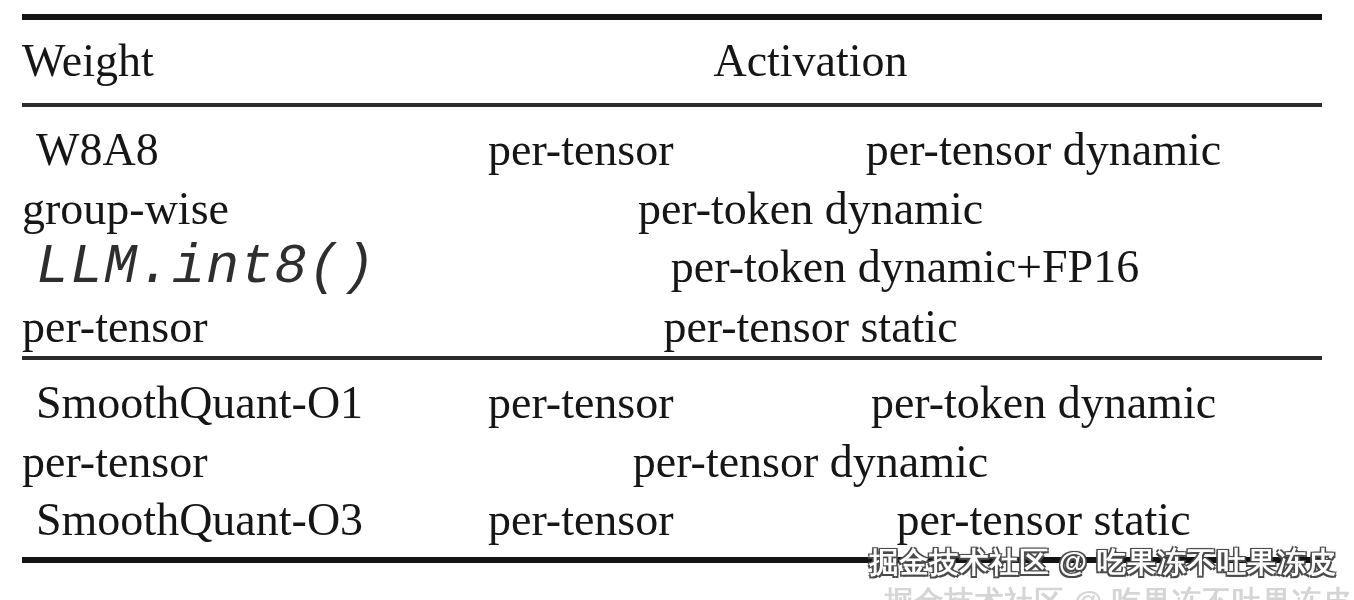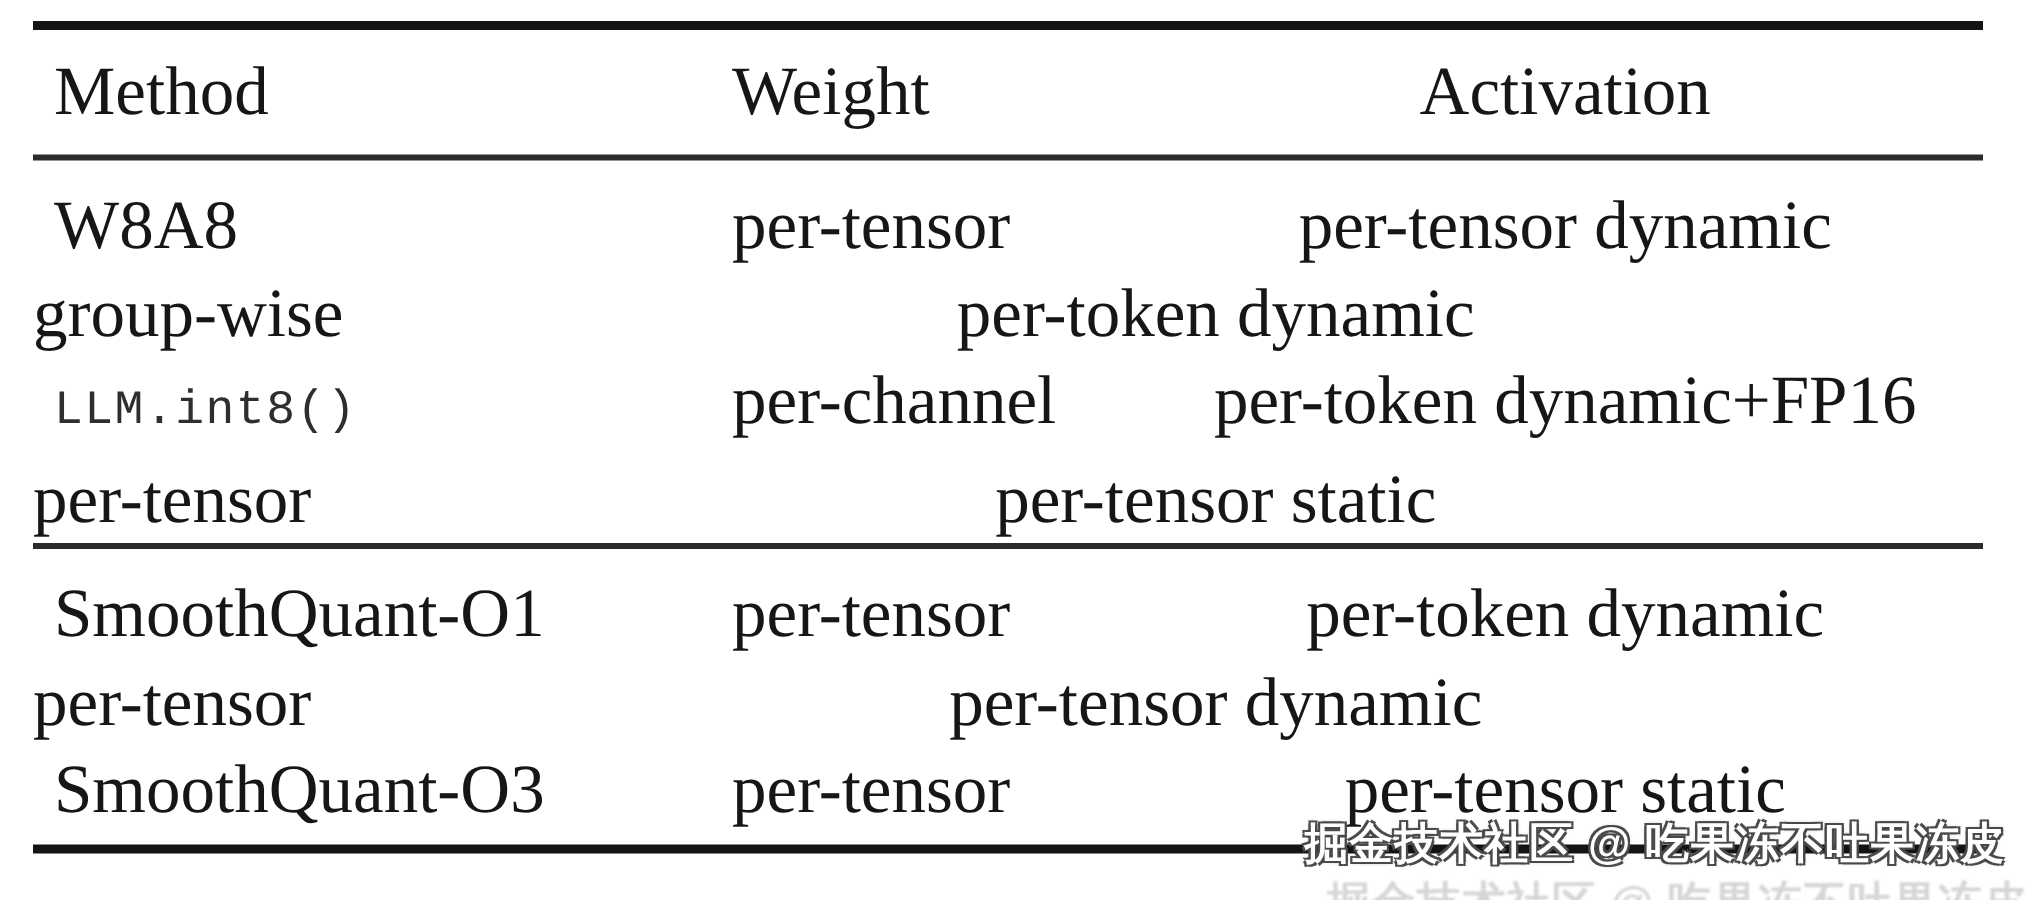--- a/index.html
+++ b/index.html
@@ -56,23 +56,24 @@
     flex: 0 0 auto;
   }
   .cell-activation {
     flex: 1 1 auto;
     text-align: center;
   }
   .tbody.group-1 { margin-top: 14px; }
   .tbody.group-2 { margin-top: 14px; margin-bottom: 7px; }
   .mono {
     font-family: "Liberation Mono", "DejaVu Sans Mono", monospace;
-    font-size: 32px;
+    font-size: 55px;
     letter-spacing: 1px;
     color: #2e2e2e;
+    font-style: italic;
   }
   .watermark {
     position: absolute;
     right: 17px;
     bottom: 17px;
     z-index: 5;
     font-family: "Liberation Sans", sans-serif;
     font-size: 29px;
     font-weight: bold;
     letter-spacing: 1px;
@@ -103,21 +104,20 @@
 </head>
 <body>
 
 <div class="page">
 
   <div class="table">
 
     <div class="rule thick top-rule"></div>
 
     <div class="row header-row">
-      <div class="cell-method">Method</div>
       <div class="cell-weight">Weight</div>
       <div class="cell-activation">Activation</div>
     </div>
 
     <div class="rule thin"></div>
 
     <div class="tbody group-1">
 
       <div class="row">
         <div class="cell-method">W8A8</div>
@@ -125,21 +125,20 @@
         <div class="cell-activation">per-tensor dynamic</div>
       </div>
 
       <div class="row">
         <div class="cell-weight">group-wise</div>
         <div class="cell-activation">per-token dynamic</div>
       </div>
 
       <div class="row">
         <div class="cell-method mono">LLM.int8()</div>
-        <div class="cell-weight">per-channel</div>
         <div class="cell-activation">per-token dynamic+FP16</div>
       </div>
 
       <div class="row">
         <div class="cell-weight">per-tensor</div>
         <div class="cell-activation">per-tensor static</div>
       </div>
 
     </div>
 

